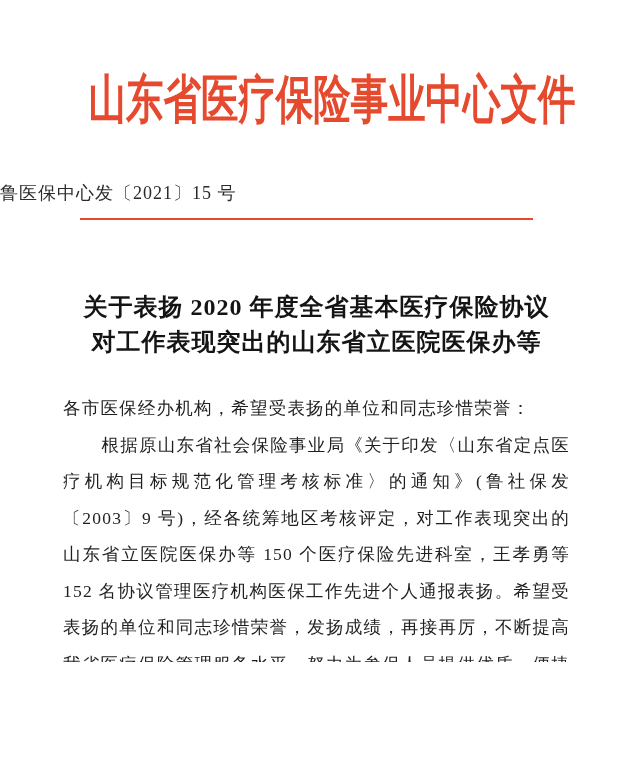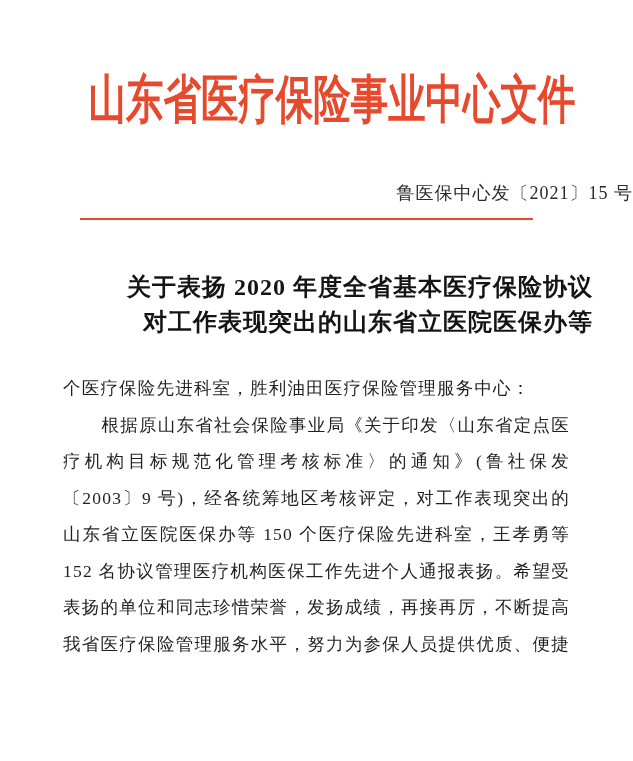--- a/index.html
+++ b/index.html
@@ -24,36 +24,36 @@
     font-weight: 700;
     line-height: 60px;
     color: var(--accent-red, #e64a2e);
     transform: scaleX(0.72);
     transform-origin: 50% 50%;
     white-space: nowrap;
     letter-spacing: 0px;
   }
   .doc-number {
     margin-top: 50px;
-    text-align: right;
+    text-align: left;
     font-size: 18px;
     line-height: 26px;
     letter-spacing: 1px;
     color: #2a2a2a;
   }
   .red-divider {
     margin-top: 12px;
     margin-left: 80px;
     width: 453px;
     height: 0;
     border-top: 2px solid var(--accent-red, #e64a2e);
   }
   .title-block {
-    margin: 50px 40px 0 40px;
-    text-align: right;
+    margin: 70px 40px 0 40px;
+    text-align: center;
     font-size: 24px;
     font-weight: 700;
     line-height: 35px;
     color: #141414;
     letter-spacing: 1px;
   }
   .title-line {
     display: block;
   }
   .body-block {
@@ -91,19 +91,19 @@
   <div class="doc-number">鲁医保中心发〔2021〕15 号</div>
 
   <div class="red-divider"></div>
 
   <h1 class="title-block">
     <span class="title-line">关于表扬 2020 年度全省基本医疗保险协议</span>
     <span class="title-line">对工作表现突出的山东省立医院医保办等</span>
   </h1>
 
   <div class="body-block">
-    <p class="salutation">个医疗保险先进科室，胜利油田医疗保险管理服务中心：</p>
+    <p class="salutation">各市医保经办机构，希望受表扬的单位和同志珍惜荣誉：</p>
     <p class="paragraph">根据原山东省社会保险事业局《关于印发〈山东省定点医疗机构目标规范化管理考核标准〉的通知》(鲁社保发〔2003〕9 号)，经各统筹地区考核评定，对工作表现突出的山东省立医院医保办等 150 个医疗保险先进科室，王孝勇等 152 名协议管理医疗机构医保工作先进个人通报表扬。希望受表扬的单位和同志珍惜荣誉，发扬成绩，再接再厉，不断提高我省医疗保险管理服务水平，努力为参保人员提供优质、便捷的服务。</p>
   </div>
 
   <div class="page-number">- 1 -</div>
 
 </div>
 
 </body></html>

